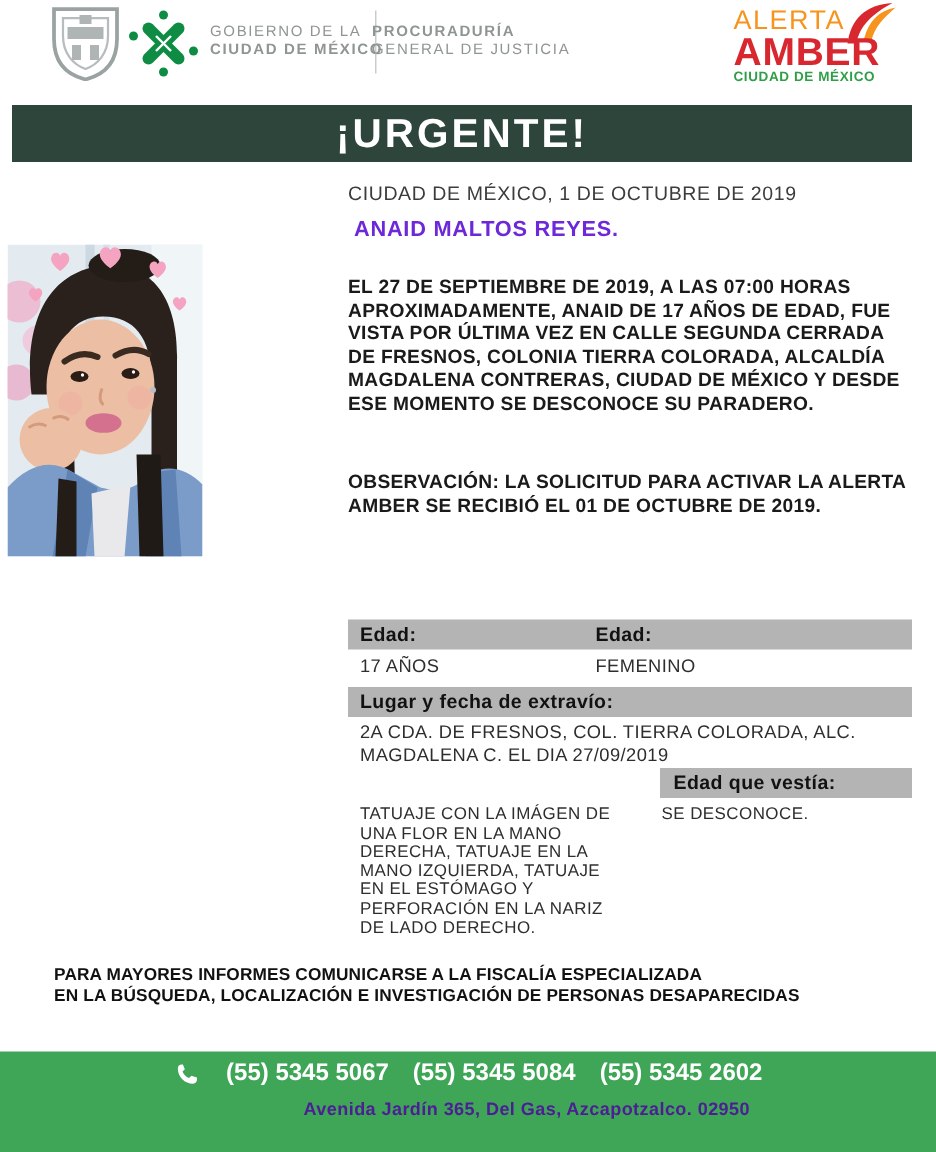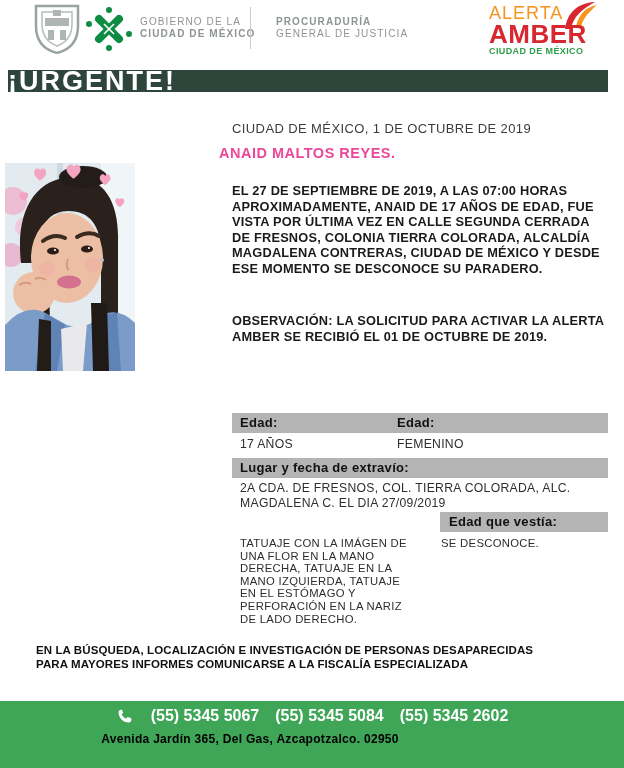--- a/index.html
+++ b/index.html
@@ -5,37 +5,37 @@
   * { margin: 0; padding: 0; box-sizing: border-box; }
   html, body { width: 624px; background: #ffffff; font-family: "Liberation Sans", sans-serif; }
   .poster { position: relative; width: 624px; height: 768px; background: #ffffff; overflow: hidden; }
 
   
   .hdr-shield { position: absolute; left: 33px; top: 4px; width: 48px; height: 50px; }
   .hdr-cdmx   { position: absolute; left: 86px; top: 6px; width: 46px; height: 46px; }
   .gov-text   { position: absolute; left: 140px; top: 16px; color: #8f9594; font-size: 10px; letter-spacing: 1.1px; line-height: 12px; }
   .gov-text .b{ font-weight: bold; }
   .hdr-divider{ position: absolute; left: 250px; top: 7px; width: 1px; height: 42px; background: #c9cccb; }
-  .agency-text{ position: absolute; left: 276px; top: 16px; color: #8f9594; font-size: 10px; letter-spacing: 1.1px; line-height: 12px; }
+  .agency-text{ position: absolute; left: 248px; top: 16px; color: #8f9594; font-size: 10px; letter-spacing: 1.1px; line-height: 12px; }
   .agency-text .b{ font-weight: bold; }
 
   .amber-logo { position: absolute; left: 489px; top: 4px; width: 125px; text-align: left; }
   .amber-l1 { color: #f7941e; font-weight: normal; font-size: 18px; letter-spacing: 1px; line-height: 18px; }
   .amber-l2 { color: #d8272e; font-weight: bold; font-size: 26px; letter-spacing: 0.5px; line-height: 24px; }
   .amber-l3 { color: #2f9e48; font-weight: bold; font-size: 9px; letter-spacing: 0.4px; line-height: 11px; white-space: nowrap; }
   .amber-swoosh { position: absolute; left: 563px; top: 0px; width: 36px; height: 30px; }
 
   
-  .banner { position: absolute; left: 8px; top: 70px; width: 600px; height: 22px; background: #2d453b;
-            display: flex; align-items: center; justify-content: flex-start; }
+  .banner { position: absolute; left: 8px; top: 70px; width: 600px; height: 38px; background: #2d453b;
+            display: flex; align-items: center; justify-content: center; }
   .banner span { color: #ffffff; font-weight: bold; font-size: 27px; letter-spacing: 2px; }
 
   
   .dateline { position: absolute; left: 232px; top: 121px; font-size: 13px; color: #3c3c3c; letter-spacing: 0.4px; }
-  .victim-name { position: absolute; left: 219px; top: 145px; font-size: 14.5px; font-weight: bold; color: #ec4899; letter-spacing: 0.5px; }
+  .victim-name { position: absolute; left: 236px; top: 145px; font-size: 14.5px; font-weight: bold; color: #6d28d9; letter-spacing: 0.5px; }
 
   
   .photo { position: absolute; left: 5px; top: 163px; width: 130px; height: 208px; }
 
   
   .para { position: absolute; left: 232px; width: 378px; font-size: 12.8px; font-weight: bold;
           color: #1a1a1a; line-height: 15.6px; letter-spacing: 0.2px; }
   .para1 { top: 183px; }
   .para2 { top: 313px; }
 
@@ -47,22 +47,22 @@
 
   
   .info-lines { position: absolute; left: 36px; top: 644px; font-size: 11.5px; font-weight: bold;
                 color: #111; line-height: 13.5px; letter-spacing: 0.1px; }
 
   
   .green-bar { position: absolute; left: 0; top: 701px; width: 624px; height: 67px; background: #3fa557; }
   .contact-row { position: absolute; left: 0; top: 6px; width: 624px; display: flex; align-items: center;
                  justify-content: center; gap: 16px; color: #ffffff; font-weight: bold; font-size: 16px; }
   .contact-item { display: flex; align-items: center; gap: 18px; white-space: nowrap; }
-  .address-row { position: absolute; left: 0; top: 31px; width: 500px; text-align: center;
-                 color: #000000; font-weight: bold; font-size: 12px; letter-spacing: 0.3px; }
+  .address-row { position: absolute; left: 0; top: 31px; width: 500px; text-align: right;
+                 color: #4c1d95; font-weight: bold; font-size: 12px; letter-spacing: 0.3px; }
 </style>
 </head>
 <body>
 
 <div class="poster">
 
   <svg class="hdr-shield" viewBox="0 0 48 50">
     <path d="M3 2 H45 V22 C45 38 36 46 24 49 C12 46 3 38 3 22 Z" fill="none" stroke="#9aa3a2" stroke-width="2.5"></path>
     <path d="M9 8 H39 V20 C39 32 32 39 24 42 C16 39 9 32 9 20 Z" fill="none" stroke="#b7bdbc" stroke-width="1.5"></path>
     <rect x="12" y="14" width="24" height="8" fill="#aeb5b4"></rect>
@@ -178,22 +178,22 @@
   </div>
   <div class="val" style="left:240px; top:481px; width:360px;">2A CDA. DE FRESNOS, COL. TIERRA COLORADA, ALC. MAGDALENA C. EL DIA 27/09/2019</div>
 
   <div class="bar" style="left:440px; top:512px; width:168px;">
     <span class="bar-label" style="left:9px;">Edad que vestía:</span>
   </div>
   <div class="val senas-val" style="left:240px; top:537px; width:178px;">TATUAJE CON LA IMÁGEN DE UNA FLOR EN LA MANO DERECHA, TATUAJE EN LA MANO IZQUIERDA, TATUAJE EN EL ESTÓMAGO Y PERFORACIÓN EN LA NARIZ DE LADO DERECHO.</div>
   <div class="val senas-val" style="left:441px; top:537px; width:160px;">SE DESCONOCE.</div>
 
   <div class="info-lines">
+    <div>PARA MAYORES INFORMES COMUNICARSE A LA FISCALÍA ESPECIALIZADA</div>
     <div>EN LA BÚSQUEDA, LOCALIZACIÓN E INVESTIGACIÓN DE PERSONAS DESAPARECIDAS</div>
-    <div>PARA MAYORES INFORMES COMUNICARSE A LA FISCALÍA ESPECIALIZADA</div>
   </div>
 
   <div class="green-bar">
     <div class="contact-row">
       <span class="contact-item">
         <svg width="17" height="17" viewBox="0 0 20 20">
           <path d="M6 2 C4.3 2 3 3.3 3 5 C3 11.6 8.4 17 15 17 C16.7 17 18 15.7 18 14 L18 12.2 L13.6 10.7 L11.8 12.5 C9.4 11.5 7.7 9.8 6.7 7.4 L8.5 5.6 L7 2 Z" fill="#ffffff"></path>
         </svg>
         <span>(55) 5345 5067</span>
       </span>

